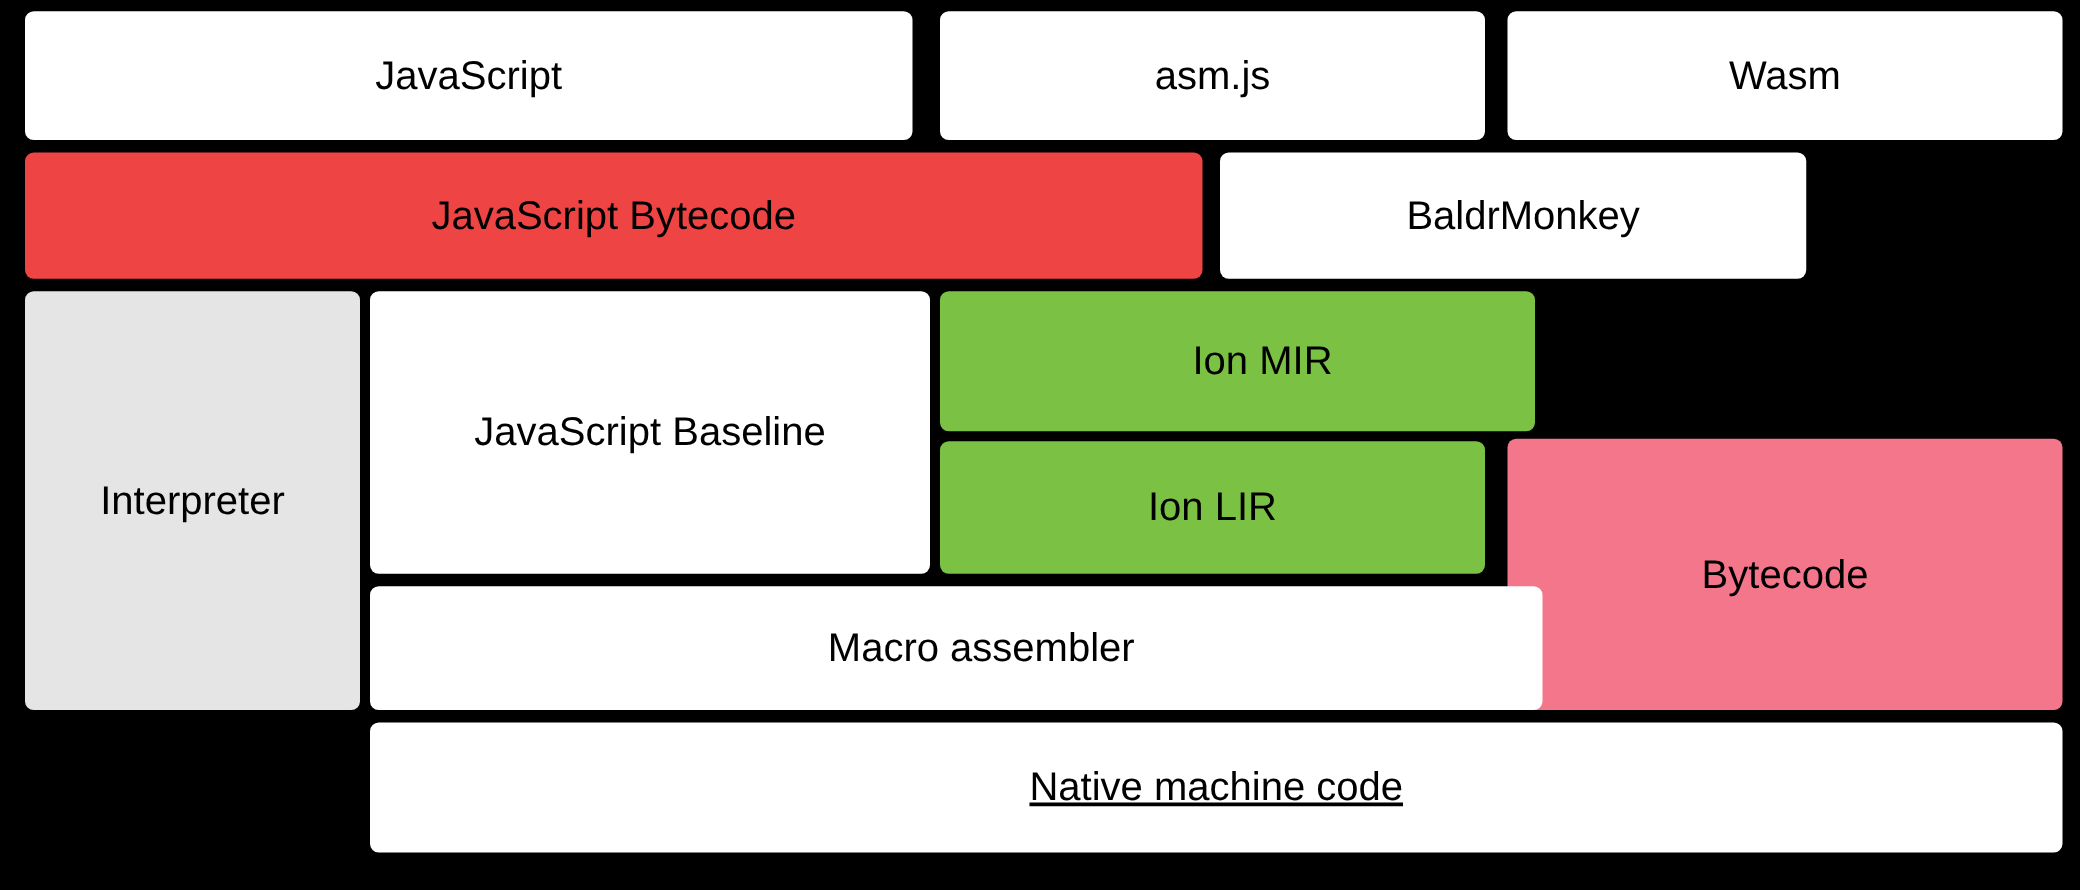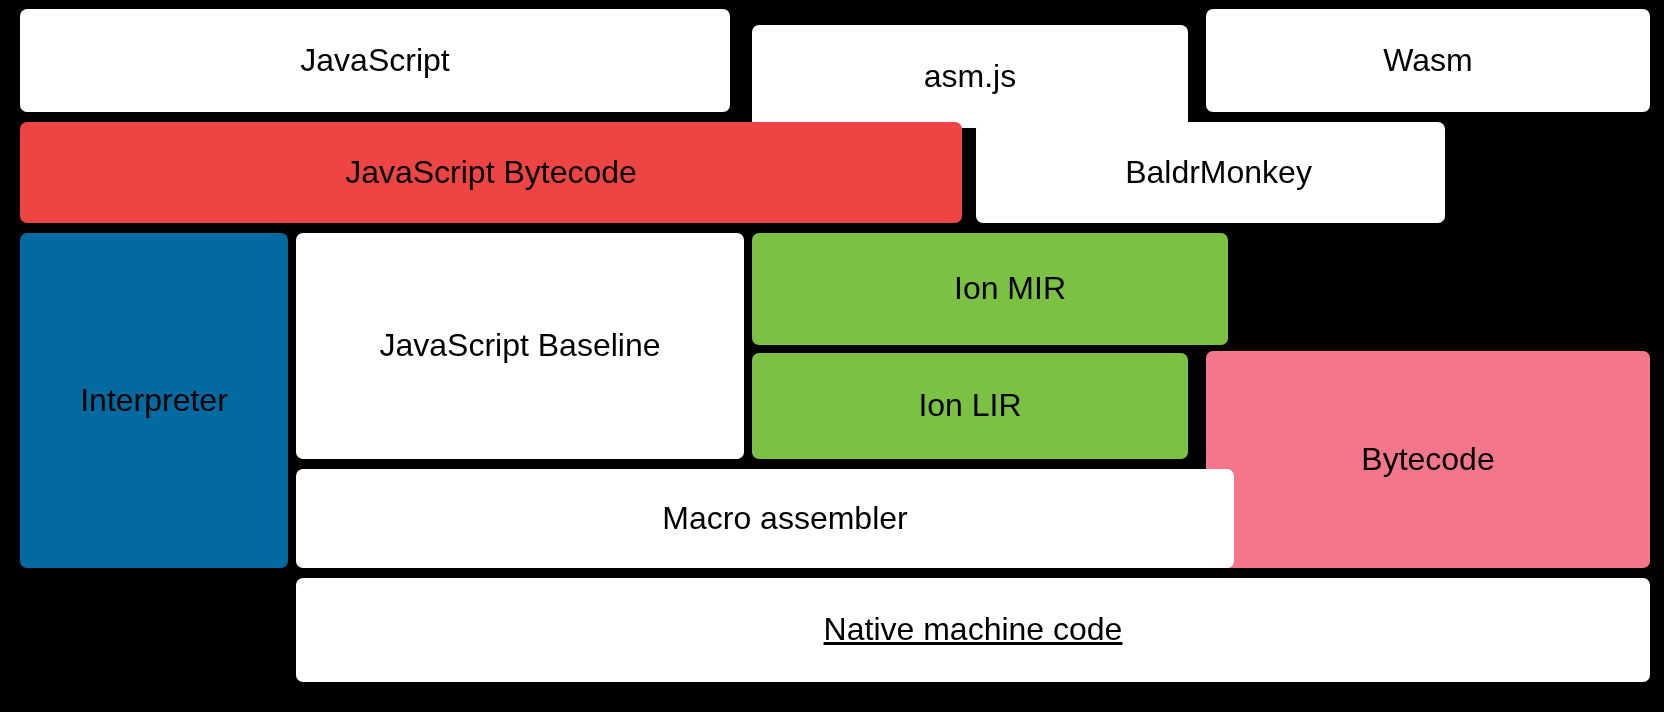--- a/index.html
+++ b/index.html
@@ -26,21 +26,21 @@
     font-size: 32px;
     line-height: 1.22;
     background: #ffffff;
   }
   .node .node-label {
     display: inline-block;
     white-space: pre-line;
   }
   
   .g-javascript   { left: 20px;   top: 9px;   width: 710px;  height: 103px; }
-  .g-asmjs        { left: 752px;  top: 9px;   width: 436px;  height: 103px; margin-top: 16px; }
+  .g-asmjs        { left: 752px;  top: 9px;   width: 436px;  height: 103px; }
   .g-wasm         { left: 1206px; top: 9px;   width: 444px;  height: 103px; }
   .g-bytecode     { left: 20px;   top: 122px; width: 942px;  height: 101px; }
   .g-baldrmonkey  { left: 976px;  top: 122px; width: 453px;  height: 101px; padding-left: 16px; }
   .g-interpreter  { left: 20px;   top: 233px; width: 268px;  height: 335px; }
   .g-baseline     { left: 296px;  top: 233px; width: 448px;  height: 226px; }
   .g-baseline .node-label { max-width: 300px; }
   .g-ion-mir      { left: 752px;  top: 233px; width: 436px;  height: 112px; }
   .g-ion-lir      { left: 752px;  top: 353px; width: 436px;  height: 106px; }
   .g-cretonne     { left: 1206px; top: 351px; width: 444px;  height: 217px; }
   .g-macro        { left: 296px;  top: 469px; width: 898px;  height: 99px; padding-left: 40px;  }
@@ -64,21 +64,21 @@
   </div>
 
   <div class="node g-bytecode" style="background-color: #ef4444; align-items: center;">
     <span class="node-label">JavaScript Bytecode</span>
   </div>
 
   <div class="node g-baldrmonkey" style="background-color: rgb(255, 255, 255);">
     <span class="node-label">BaldrMonkey</span>
   </div>
 
-  <div class="node g-interpreter" style="background-color: #0369a1;">
+  <div class="node g-interpreter" style="background-color: #e5e5e5;">
     <span class="node-label">Interpreter</span>
   </div>
 
   <div class="node g-baseline" style="background-color: rgb(255, 255, 255);">
     <span class="node-label">JavaScript Baseline</span>
   </div>
 
   <div class="node g-ion-mir" style="background-color: rgb(122, 193, 68); padding-left: 40px;">
     <span class="node-label">Ion MIR</span>
   </div>

